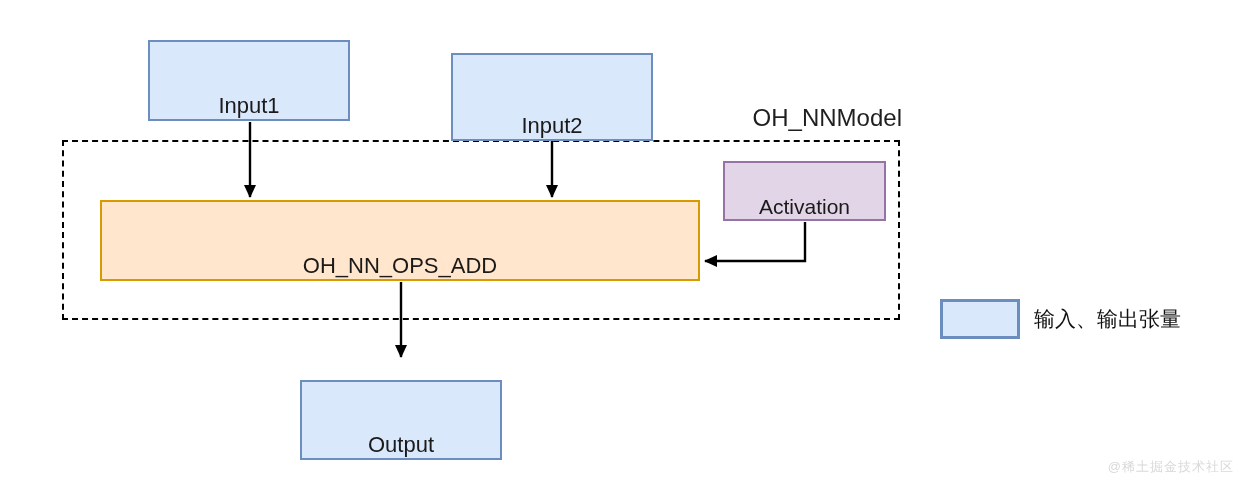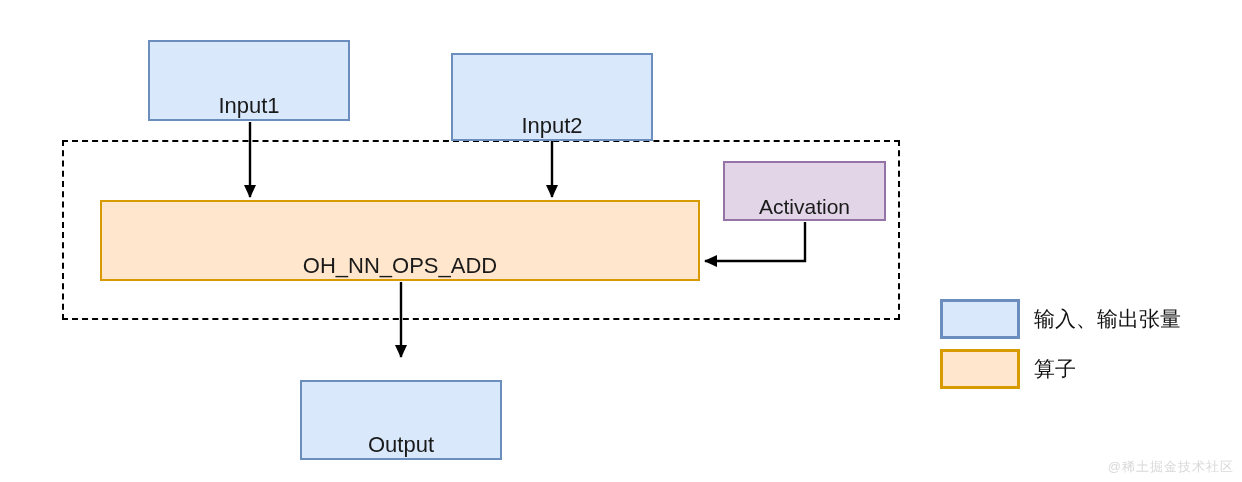--- a/index.html
+++ b/index.html
@@ -108,20 +108,21 @@
     letter-spacing: 1px;
     white-space: nowrap;
   }
 </style>
 </head>
 <body>
 
 <div class="canvas">
 
   <div class="model-box"></div>
+  <div class="model-label">OH_NNModel</div>
 
   <svg class="arrow-layer" viewBox="0 0 1242 482" xmlns="http://www.w3.org/2000/svg">
     <defs>
       <marker id="arrowhead" markerWidth="15" markerHeight="15" refX="13" refY="7" orient="auto" markerUnits="userSpaceOnUse">
         <path d="M1,1 L14,7 L1,13 Z" fill="#000000"></path>
       </marker>
     </defs>
     <path class="edge" d="M250,122 L250,197" marker-end="url(#arrowhead)"></path>
     <path class="edge" d="M552,122 L552,197" marker-end="url(#arrowhead)"></path>
     <path class="edge" d="M805,222 L805,261 L705,261" marker-end="url(#arrowhead)"></path>
@@ -142,21 +143,17 @@
   </div>
   <div class="node tensor-node node-output">
     <span>Output</span>
   </div>
 
   <div class="legend">
     <div class="legend-row">
       <div class="legend-swatch tensor"></div>
       <div class="legend-label">输入、输出张量</div>
     </div>
-    <div class="legend-row">
-      <div class="legend-swatch operator"></div>
-      <div class="legend-label">算子</div>
-    </div>
   </div>
 
   <div class="watermark">@稀土掘金技术社区</div>
 
 </div>
 
 </body></html>

